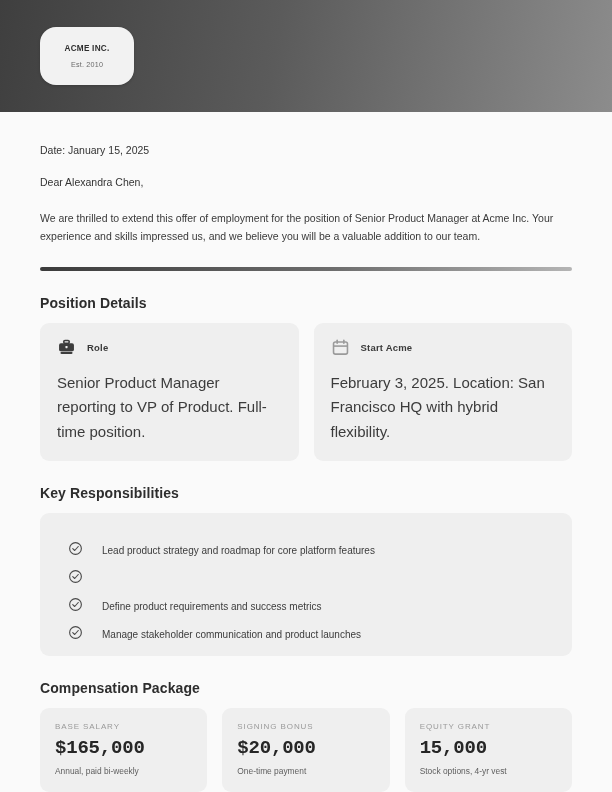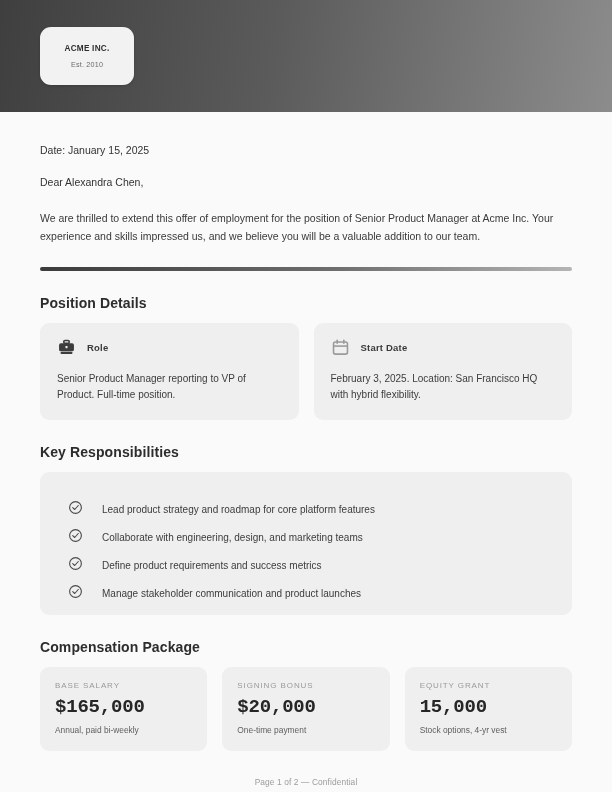--- a/index.html
+++ b/index.html
@@ -45,21 +45,21 @@
   .doc-subtitle {
     font-size: 11.5px;
     color: #e2e2e2;
     line-height: 1.1;
     margin: 0;
   }
   .company-badge {
     width: 94px;
     height: 58px;
     background: #f2f2f2;
-    border-radius: 11px;
+    border-radius: 16px;
     display: flex;
     flex-direction: column;
     align-items: center;
     justify-content: center;
     box-shadow: 0 1px 3px rgba(0,0,0,0.18);
   }
   .badge-name {
     font-size: 8.2px;
     font-weight: bold;
     color: #2e2e2e;
@@ -131,21 +131,21 @@
     gap: 11px;
     margin-bottom: 14px;
   }
   .detail-label {
     font-size: 9.5px;
     font-weight: bold;
     color: #3a3a3a;
     letter-spacing: 0.2px;
   }
   .detail-text {
-    font-size: 10px;
+    font-size: 15px;
     color: #3c3c3c;
     line-height: 1.62;
   }
   .icon-briefcase, .icon-calendar {
     width: 19px;
     height: 19px;
     display: block;
     flex: 0 0 auto;
   }
 
@@ -251,21 +251,21 @@
     </div>
 
     <div class="detail-card">
       <div class="detail-head">
         <svg class="icon-calendar" viewBox="0 0 24 24">
           <rect x="3.2" y="5" width="17.6" height="15.4" rx="2.4" fill="none" stroke="#9a9a9a" stroke-width="2"></rect>
           <line x1="3.2" y1="10.2" x2="20.8" y2="10.2" stroke="#9a9a9a" stroke-width="2"></line>
           <line x1="7.8" y1="2.8" x2="7.8" y2="6.6" stroke="#9a9a9a" stroke-width="2" stroke-linecap="round"></line>
           <line x1="16.2" y1="2.8" x2="16.2" y2="6.6" stroke="#9a9a9a" stroke-width="2" stroke-linecap="round"></line>
         </svg>
-        <span class="detail-label">Start Date</span>
+        <span class="detail-label">Start Acme</span>
       </div>
       <div class="detail-text">February 3, 2025. Location: San Francisco HQ with hybrid flexibility.</div>
     </div>
 
   </div>
 
   <div class="section-title">Key Responsibilities</div>
   <div class="resp-card">
 
     <div class="resp-item">
@@ -274,21 +274,20 @@
         <polyline points="7.6,12.2 10.7,15.2 16.4,8.8" fill="none" stroke="#4a4a4a" stroke-width="1.8" stroke-linecap="round" stroke-linejoin="round"></polyline>
       </svg>
       <span class="resp-text">Lead product strategy and roadmap for core platform features</span>
     </div>
 
     <div class="resp-item">
       <svg class="icon-check-circle" viewBox="0 0 24 24">
         <circle cx="12" cy="12" r="9.4" fill="none" stroke="#4a4a4a" stroke-width="1.8"></circle>
         <polyline points="7.6,12.2 10.7,15.2 16.4,8.8" fill="none" stroke="#4a4a4a" stroke-width="1.8" stroke-linecap="round" stroke-linejoin="round"></polyline>
       </svg>
-      <span class="resp-text">Collaborate with engineering, design, and marketing teams</span>
     </div>
 
     <div class="resp-item">
       <svg class="icon-check-circle" viewBox="0 0 24 24">
         <circle cx="12" cy="12" r="9.4" fill="none" stroke="#4a4a4a" stroke-width="1.8"></circle>
         <polyline points="7.6,12.2 10.7,15.2 16.4,8.8" fill="none" stroke="#4a4a4a" stroke-width="1.8" stroke-linecap="round" stroke-linejoin="round"></polyline>
       </svg>
       <span class="resp-text">Define product requirements and success metrics</span>
     </div>
 

